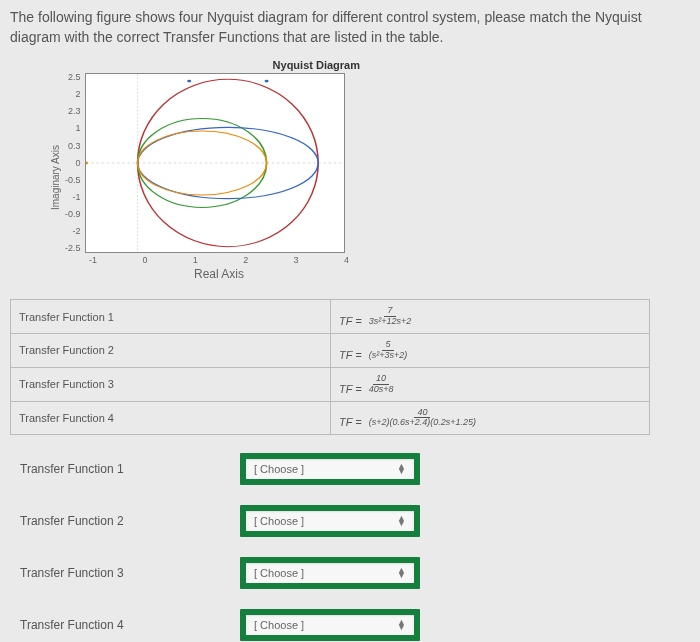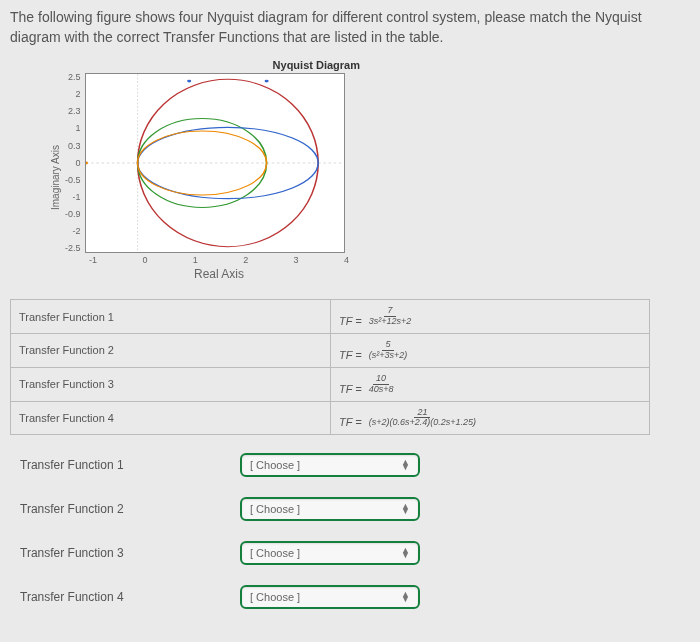--- a/index.html
+++ b/index.html
@@ -28,21 +28,21 @@
 .tf-table { border-collapse: collapse; margin-bottom: 18px; width: 640px; }
 .tf-table td { border: 1px solid #bbb; padding: 6px 8px; font-size: 11px; color: #555; vertical-align: middle; }
 .tf-table td.label-cell { width: 320px; }
 .tf-table td.formula-cell { white-space: nowrap; }
 .frac { display: inline-flex; flex-direction: column; align-items: center; vertical-align: middle; font-size: 9px; line-height: 1.1; margin-left: 4px; }
 .frac .num { border-bottom: 1px solid #555; padding: 0 3px; }
 .frac .den { padding: 0 3px; }
 .tf-eq { display: inline-flex; align-items: flex-end; font-style: italic; }
 .match-row { display: flex; align-items: center; margin-bottom: 20px; }
 .match-label { width: 220px; font-size: 12px; color: #555; margin-left: 10px; }
-.select-box { display: flex; align-items: center; justify-content: space-between; border: 2px solid #15803d; background: #f7f7f7; padding: 4px 8px; width: 180px; font-size: 11px; color: #666; border-radius: 6px; box-shadow: inset 0 1px 2px rgba(0,0,0,0.1); }
+.select-box { display: flex; align-items: center; justify-content: space-between; border: 6px solid #15803d; background: #f7f7f7; padding: 4px 8px; width: 180px; font-size: 11px; color: #666; border-radius: 1px; box-shadow: inset 0 1px 2px rgba(0,0,0,0.1); }
 .select-box .arrows { font-size: 9px; color: #777; line-height: 0.6; display: flex; flex-direction: column; }
 </style>
 </head>
 <body>
 
 <div class="instruction">The following figure shows four Nyquist diagram for different control system, please match the Nyquist diagram with the correct Transfer Functions that are listed in the table.</div>
 
 <div class="chart-wrap">
   <div class="chart-title">Nyquist Diagram</div>
   <div class="chart-area">
@@ -130,21 +130,21 @@
             </span>
       </span>
     </td>
   </tr>
   <tr>
     <td class="label-cell">Transfer Function 4</td>
     <td class="formula-cell">
       <span class="tf-eq">
             <span>TF =</span>
         <span class="frac">
-              <span class="num">21</span>
+              <span class="num">40</span>
               <span class="den">(s+2)(0.6s+2.4)(0.2s+1.25)</span>
             </span>
       </span>
     </td>
   </tr>
 </tbody>
   </table>
 
 <div>
   <div class="match-row">

